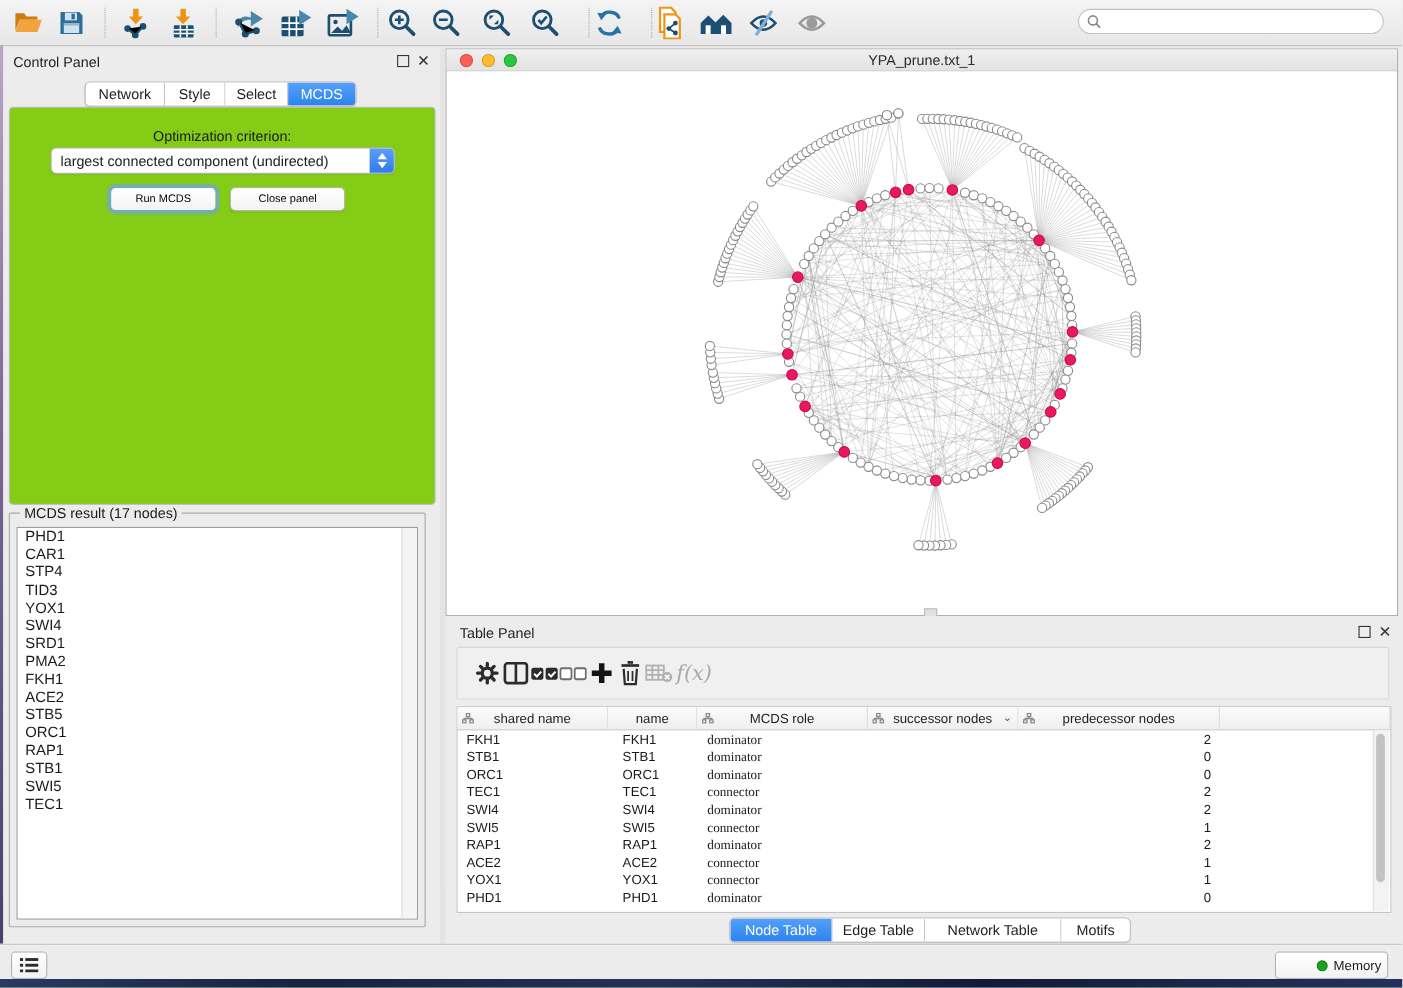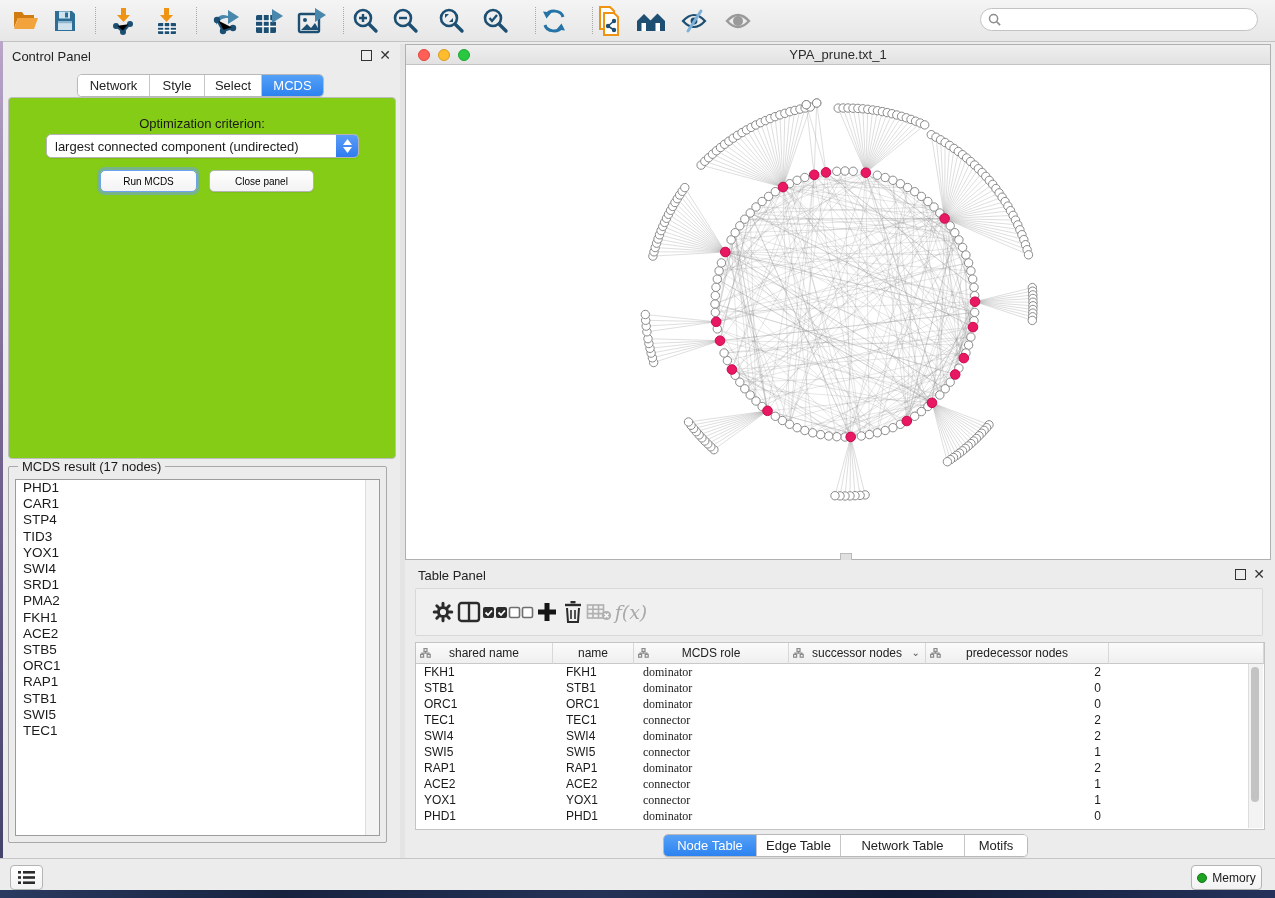--- a/index.html
+++ b/index.html
@@ -71,21 +71,21 @@
   .tcell{overflow:hidden;white-space:nowrap;}
   .c0{padding-left:8px;} .c1{padding-left:13px;} .c2{padding-left:9px;font-family:Liberation Serif, serif;}
   .c3{text-align:center;padding-right:7px;margin-top:41px;} .c4{text-align:right;padding-right:8px;}
   #tp-scroll{position:absolute;right:1px;top:21px;width:14px;bottom:1px;background:#f3f3f3;border-left:1px solid #ddd;}
   #tp-thumb{position:absolute;left:2px;top:3px;width:8px;height:135px;background:#c3c3c3;border-radius:5px;}
   
   #statusbar{left:0;top:858px;width:1275px;height:32px;background:#ececec;border-top:1px solid #c6c6c6;box-sizing:border-box;}
   #listbtn{position:absolute;left:10px;top:6px;width:31px;height:23px;background:linear-gradient(#fff,#f2f2f2);
            border:1px solid #b4b4b4;border-radius:4px;display:flex;align-items:center;justify-content:center;}
   #membtn{position:absolute;right:13px;top:6px;width:69px;height:23px;background:linear-gradient(#fff,#f2f2f2);
-          border:1px solid #b4b4b4;border-radius:4px;display:flex;align-items:center;justify-content:center;gap:5px;font-size:12px;}
+          border:1px solid #b4b4b4;border-radius:4px;display:flex;align-items:center;justify-content:center;gap:5px;font-size:12px;padding-left:32px;}
   #memdot{width:10px;height:10px;border-radius:50%;background:#1da321;border:1px solid #127a16;box-sizing:border-box;}
   #vsplit{left:400px;top:44px;width:5px;height:814px;background:#e4e4e4;}
 </style>
 </head>
 <body>
 
 <div class="abs" id="toolbar">
   <div class="tbtn" style="left:10px">
     <svg width="28" height="24" viewBox="0 0 28 24">
         <path fill="#d07c10" d="M2 3h8l2 3h10v3H6L2 19z"></path>

